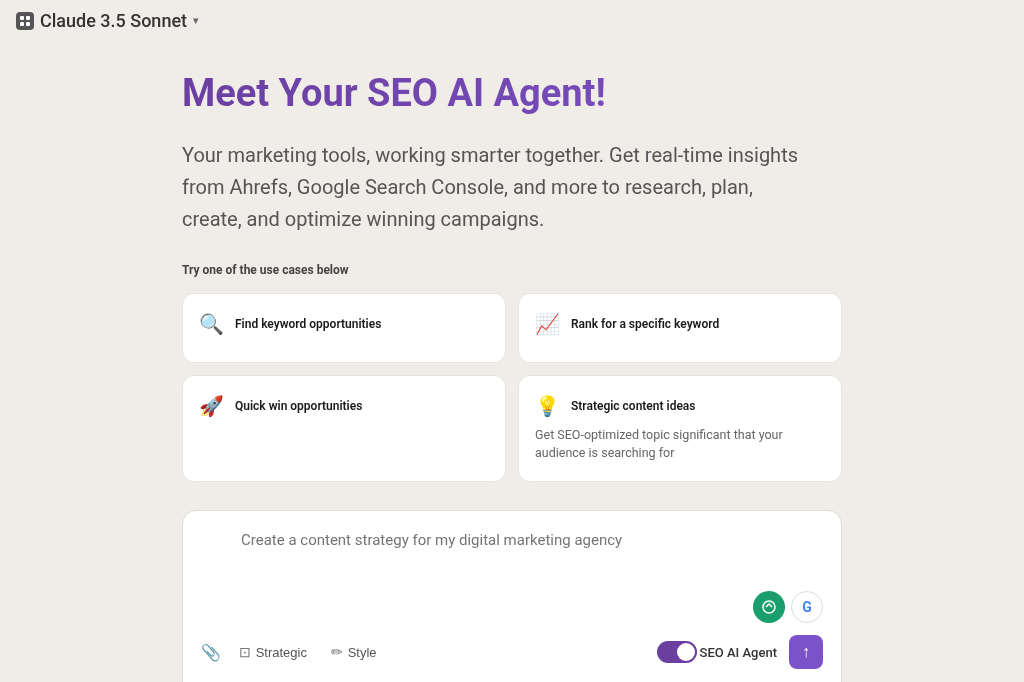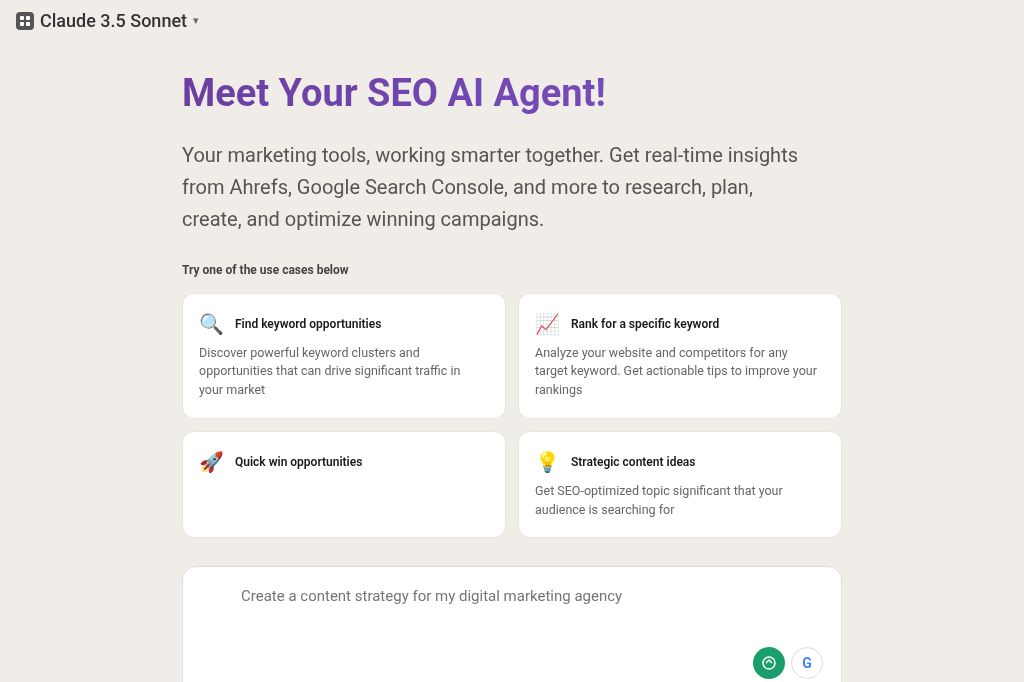--- a/index.html
+++ b/index.html
@@ -290,29 +290,27 @@
 
   <p class="use-cases-label">Try one of the use cases below</p>
 
   <div class="cards-grid">
 
     <div class="card">
       <div class="card-header">
         <span class="card-icon">🔍</span>
         <span class="card-title">Find keyword opportunities</span>
       </div>
-      <p class="card-desc">Discover powerful keyword clusters and opportunities that can drive significant traffic in your market</p>
     </div>
 
     <div class="card">
       <div class="card-header">
         <span class="card-icon">📈</span>
         <span class="card-title">Rank for a specific keyword</span>
       </div>
-      <p class="card-desc">Analyze your website and competitors for any target keyword. Get actionable tips to improve your rankings</p>
     </div>
 
     <div class="card">
       <div class="card-header">
         <span class="card-icon">🚀</span>
         <span class="card-title">Quick win opportunities</span>
       </div>
     </div>
 
     <div class="card">

